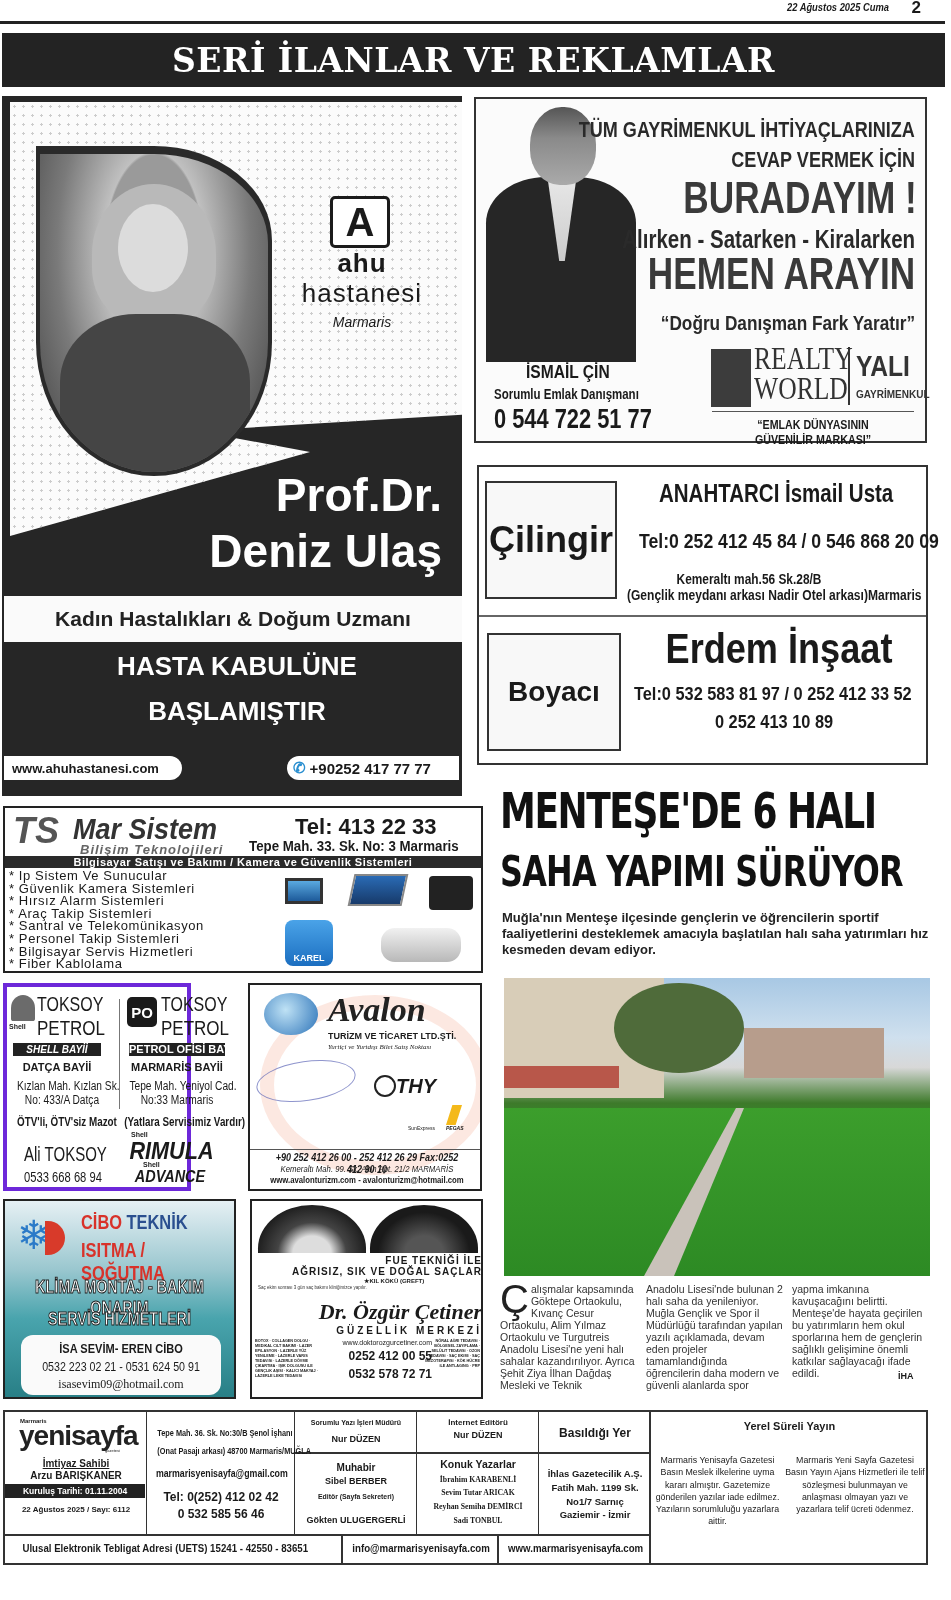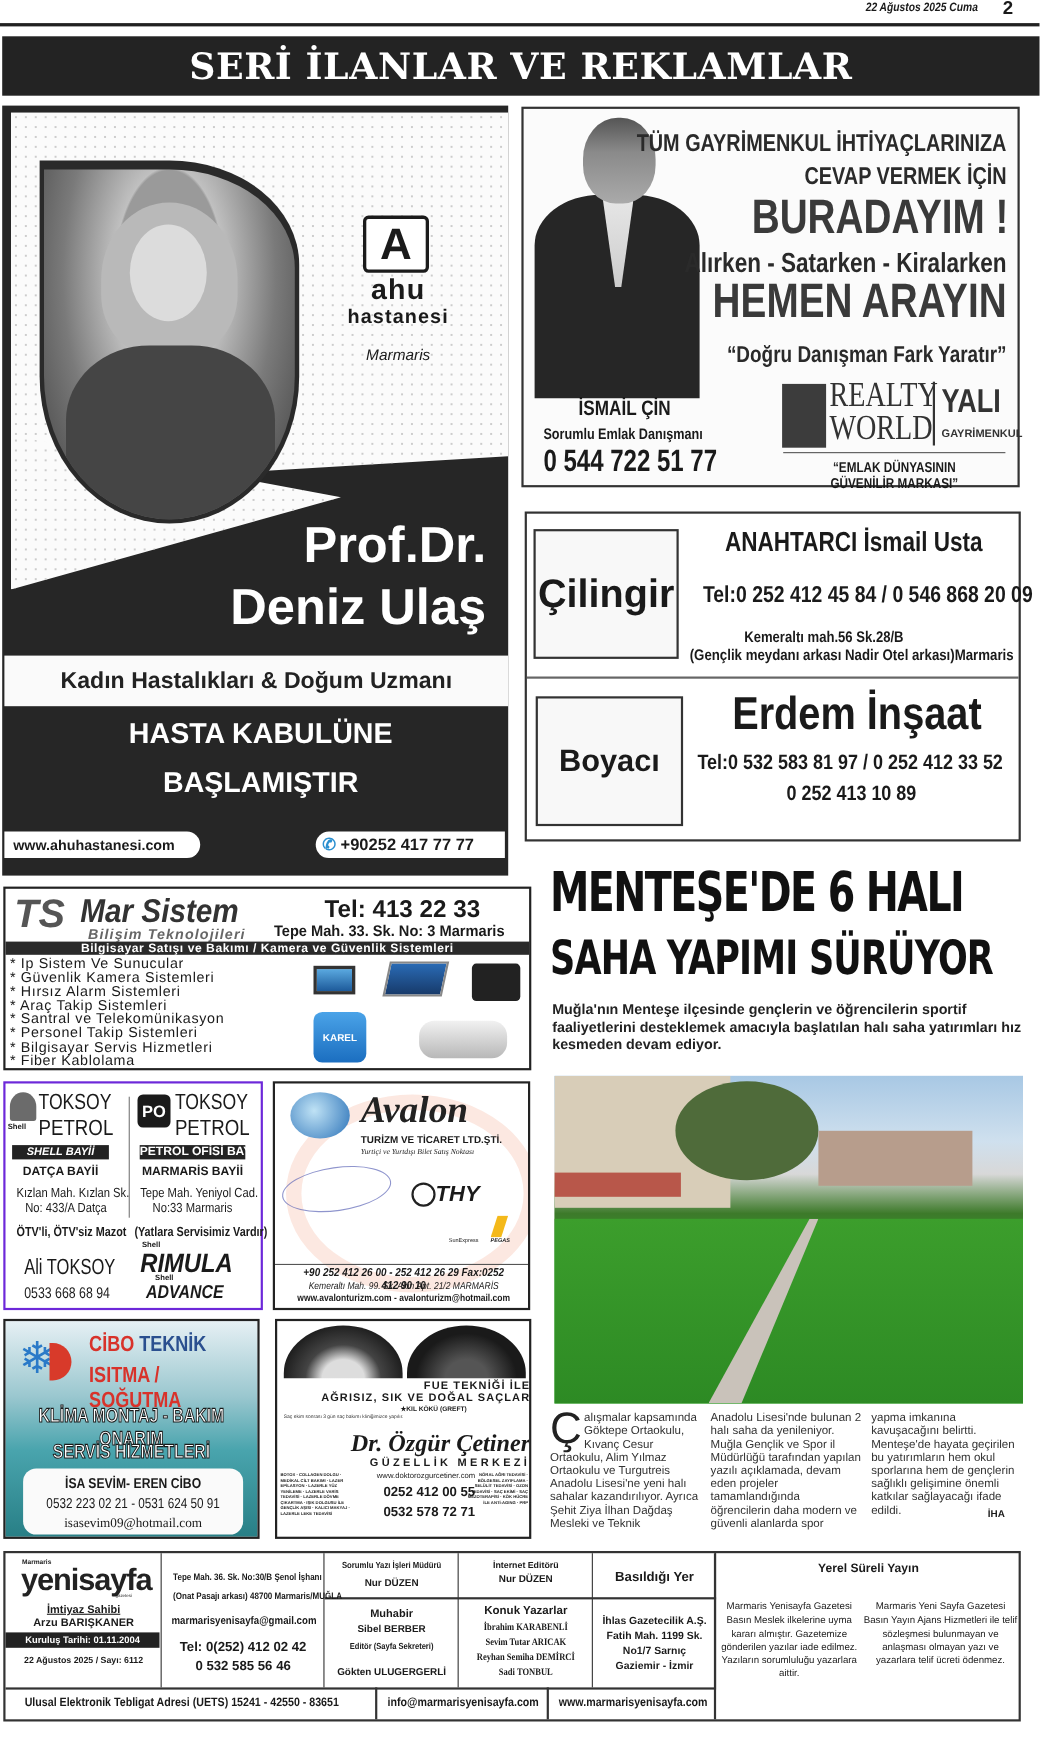--- a/index.html
+++ b/index.html
@@ -16,21 +16,21 @@
   #ahu { left: 2px; top: 96px; width: 460px; height: 700px; background: #262626; }
   #ahu-inner { left: 8px; top: 6px; width: 452px; height: 340px; background: #fbfbfb; background-image: radial-gradient(#ccc 1px, transparent 1.2px); background-size: 9px 9px; clip-path: polygon(0 0,100% 0,100% 92%,0 100%); }
   #ahu-tri { left: 8px; top: 300px; width: 300px; height: 140px; background: #fbfbfb; background-image: radial-gradient(#ccc 1px, transparent 1.2px); background-size: 9px 9px; clip-path: polygon(0 0,0 100%,100% 40%); }
   #ahu-photo-frame { left: 34px; top: 50px; width: 236px; height: 330px; border-radius: 0 150px 150px 150px / 0 120px 170px 170px; background: #2a2a2a; }
   #ahu-photo { left: 38px; top: 58px; width: 228px; height: 318px; border-radius: 0 140px 140px 140px / 0 110px 160px 160px; background: radial-gradient(ellipse at 50% 30%, #d8d8d8 0 18%, #9a9a9a 19% 30%, #c0c0c0 31%, #7a7a7a 60%, #3d3d3d 100%); overflow: hidden; }
   #ahu-photo .face { position:absolute; left: 78px; top: 50px; width: 70px; height: 88px; border-radius: 50%; background: #dcdcdc; }
   #ahu-photo .hair { position:absolute; left: 52px; top: 30px; width: 124px; height: 140px; border-radius: 50% 50% 40% 40%; background: #b9b9b9; }
   #ahu-photo .body { position:absolute; left: 20px; top: 160px; width: 190px; height: 170px; border-radius: 40% 40% 0 0; background: #454545; }
   #ahu-logo-box { left: 328px; top: 100px; width: 60px; height: 52px; border: 3px solid #1b1b1b; border-radius: 5px; display:flex; align-items:center; justify-content:center; font-size: 40px; font-weight: bold; background:#fff; }
   #ahu-name1 { left: 300px; top: 152px; width: 120px; text-align: center; font-size: 26px; font-weight: bold; letter-spacing: 1px; }
-  #ahu-name2 { left: 278px; top: 182px; width: 164px; text-align: center; font-size: 18px; font-weight: bold; letter-spacing: 1px; }
+  #ahu-name2 { left: 278px; top: 182px; width: 164px; text-align: center; font-size: 26px; font-weight: normal; letter-spacing: 1px; }
   #ahu-city { left: 300px; top: 218px; width: 120px; text-align: center; font-size: 14px; font-style: italic; }
   #ahu-title1 { left: 150px; top: 372px; width: 290px; text-align: right; color: #fff; font-size: 46px; font-weight: bold; }
   #ahu-title2 { left: 100px; top: 428px; width: 340px; text-align: right; color: #fff; font-size: 46px; font-weight: bold; }
   #ahu-spec { left: 2px; top: 500px; width: 458px; height: 46px; background: #fafafa; display:flex; align-items:center; justify-content:center; font-size: 21px; font-weight: bold; color: #222; transform-origin: center; }
   #ahu-kabul1 { left: 0; top: 555px; width: 470px; text-align: center; color: #fff; font-size: 26px; font-weight: bold; }
   #ahu-kabul2 { left: 0; top: 600px; width: 470px; text-align: center; color: #fff; font-size: 26px; font-weight: bold; }
   #ahu-web { left: 2px; top: 660px; width: 178px; height: 24px; background: #fff; border-radius: 0 12px 12px 0; font-size: 13px; font-weight: bold; display:flex; align-items:center; padding-left: 8px; }
   #ahu-phone { left: 285px; top: 660px; width: 172px; height: 24px; background: #fff; border-radius: 12px 0 0 12px; font-size: 15px; font-weight: bold; display:flex; align-items:center; padding-left: 6px; gap: 4px; }
   #ahu-phone .ph { color: #2a8fd0; font-size: 15px; }
 
@@ -81,25 +81,25 @@
   #mar-sub { left: 75px; top: 34px; font-size: 13px; font-weight: bold; font-style: italic; color: #666; letter-spacing: 1px; }
   #mar-tel { left: 290px; top: 6px; font-size: 22px; font-weight: bold; }
   #mar-addr { left: 244px; top: 30px; font-size: 14px; font-weight: bold; transform: scaleX(0.95); transform-origin: left; }
   #mar-strip { left: 0; top: 48px; width: 476px; height: 12px; background: #2a2a2a; color: #fff; font-size: 11px; font-weight: bold; text-align: center; line-height: 12px; letter-spacing: 0.5px; }
   #mar-list { left: 4px; top: 62px; font-size: 13px; line-height: 12.6px; letter-spacing: 0.6px; }
   #mar-list li { list-style: none; }
   .mi { position: absolute; }
   #mar-pc { left: 280px; top: 70px; width: 38px; height: 26px; background: linear-gradient(#5aa9e0,#1d5a9a); border: 3px solid #333; }
   #mar-laptop { left: 346px; top: 66px; width: 54px; height: 32px; background: linear-gradient(#2a6bb5,#173a6a); transform: skewX(-12deg); border: 2px solid #888; }
   #mar-finger { left: 424px; top: 68px; width: 44px; height: 34px; background: #222; border-radius: 4px; }
-  #mar-karel { left: 280px; top: 112px; width: 48px; height: 46px; background: linear-gradient(#4aa3e8,#1b6ec0); border-radius: 8px; color:#fff; font-size: 9px; font-weight: bold; display:flex; align-items:flex-end; justify-content:center; padding-bottom: 18px; }
+  #mar-karel { left: 280px; top: 112px; width: 48px; height: 46px; background: linear-gradient(#4aa3e8,#1b6ec0); border-radius: 8px; color:#fff; font-size: 9px; font-weight: bold; display:flex; align-items:flex-end; justify-content:center; padding-bottom: 3px; }
   #mar-cam { left: 376px; top: 120px; width: 80px; height: 34px; background: linear-gradient(#f1f1f1,#b8b8b8); border-radius: 14px; }
 
   
-  #toksoy { left: 3px; top: 983px; width: 236px; height: 208px; border: 2px solid #6d28d9; background: #fff; }
+  #toksoy { left: 3px; top: 983px; width: 188px; height: 208px; border: 4px solid #6d28d9; background: #fff; }
   #tk-sep { left: 112px; top: 12px; width: 1px; height: 110px; background: #777; }
   .tk { position:absolute; text-align:center; font-weight: bold; white-space: nowrap; }
   #tk-shell { left: 4px; top: 8px; width: 24px; height: 26px; border-radius: 50% 50% 10% 10%; background: #6b6b6b; }
   #tk-shell-txt { left: 2px; top: 36px; font-size: 7px; font-weight: bold; }
   #tk-po { left: 120px; top: 10px; width: 30px; height: 30px; background: #1a1a1a; border-radius: 5px; color:#fff; font-size: 15px; font-weight:bold; display:flex; align-items:center; justify-content:center; }
   #tk-l1 { left: 30px; top: 6px; font-size: 20px; font-weight: normal; transform: scaleX(0.8); transform-origin: left; }
   #tk-l2 { left: 30px; top: 30px; font-size: 20px; font-weight: normal; transform: scaleX(0.85); transform-origin: left; }
   #tk-r1 { left: 154px; top: 6px; font-size: 20px; font-weight: normal; transform: scaleX(0.8); transform-origin: left; }
   #tk-r2 { left: 154px; top: 30px; font-size: 20px; font-weight: normal; transform: scaleX(0.85); transform-origin: left; }
   #tk-lbadge { left: 6px; top: 56px; width: 88px; height: 13px; background: #222; color:#fff; font-size: 10px; line-height: 13px; transform: none; font-style: italic; }

